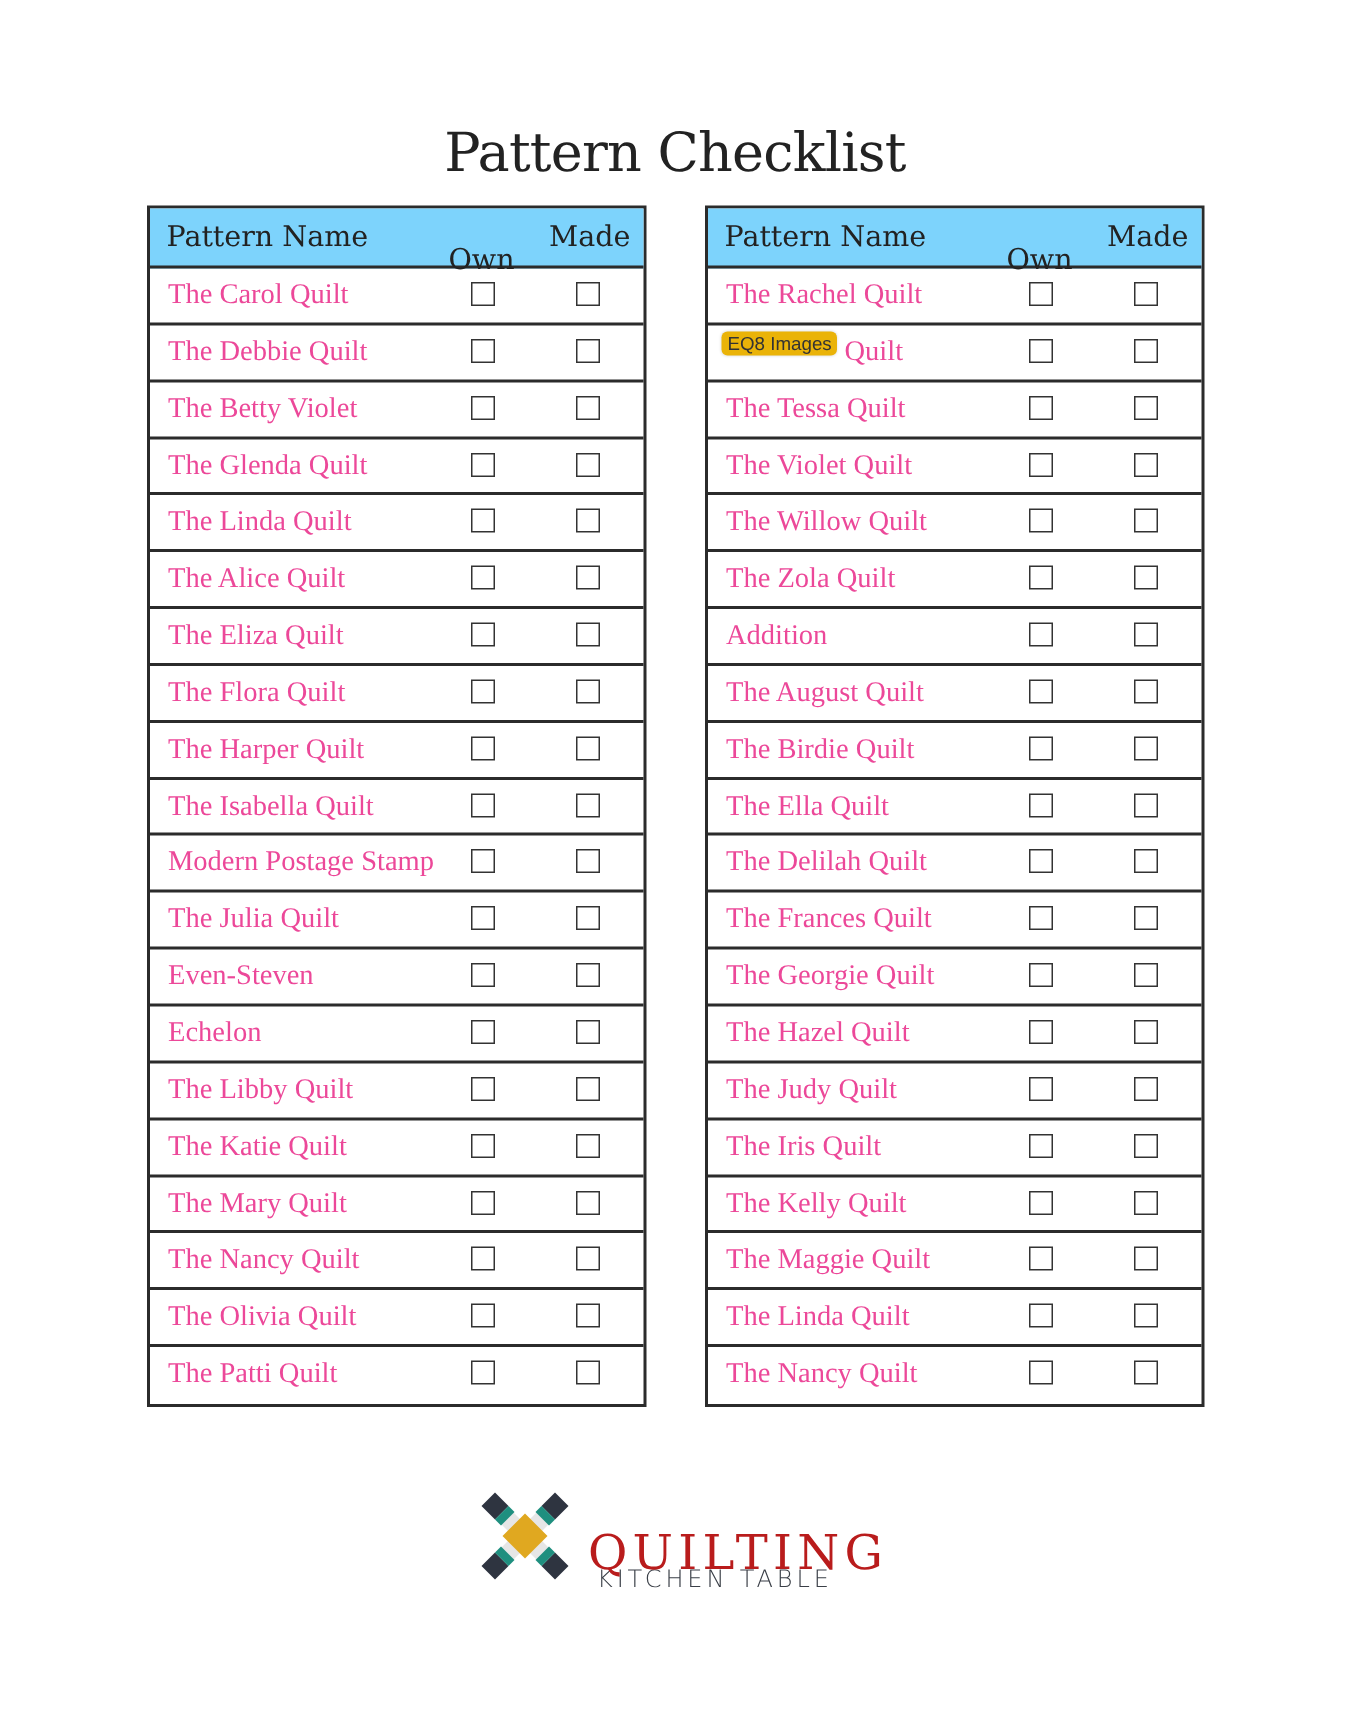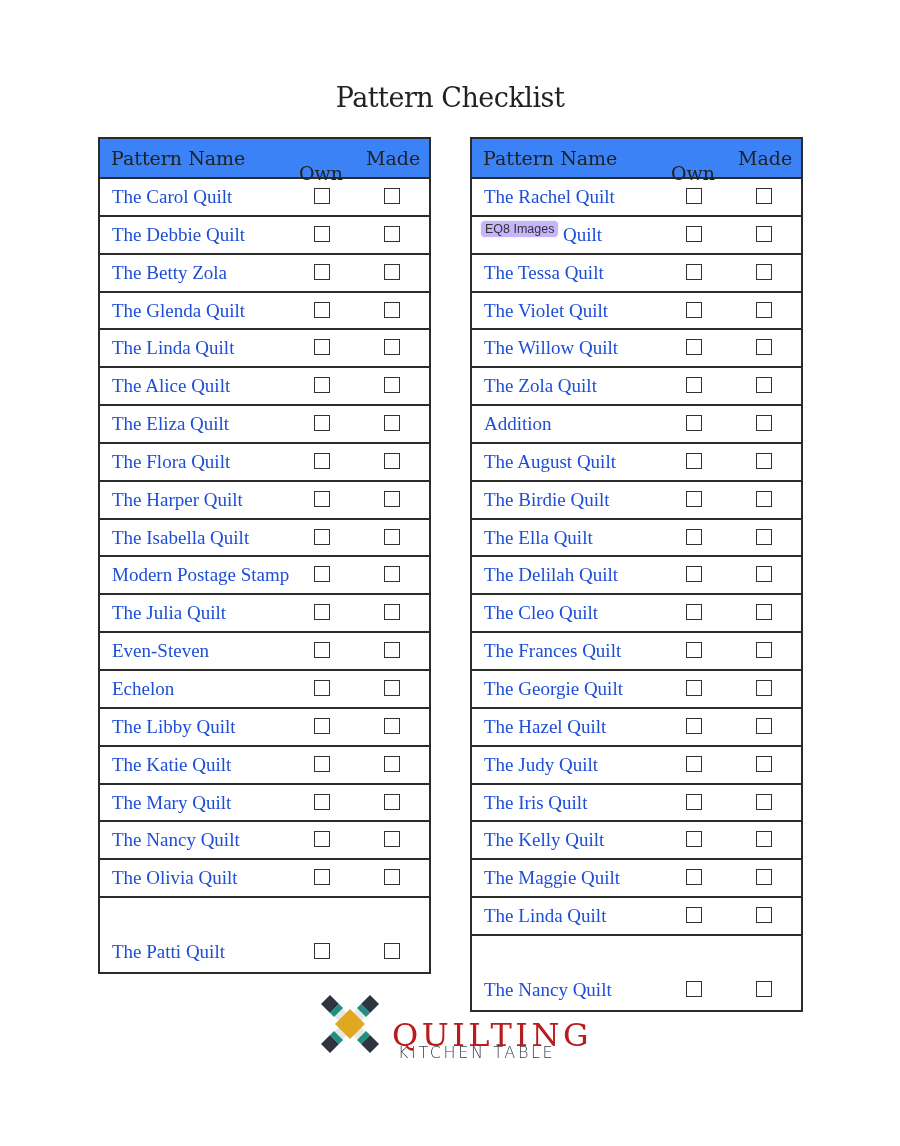--- a/index.html
+++ b/index.html
@@ -1,32 +1,32 @@
 <!DOCTYPE html>
 <html><head>
 <meta charset="utf-8">
 <style>
   html, body { margin:0; padding:0; }
   body { width:900px; height:1146px; background:#ffffff; position:relative; overflow:hidden; font-family:"DejaVu Serif", serif; color:#1f1f1f; }
-  .title { position:absolute; left:0; top:82px; width:900px; text-align:center; font-family:"DejaVu Serif", serif; font-size:27px; color:#222; letter-spacing:-0.5px; }
+  .title { position:absolute; left:0; top:82px; width:900px; text-align:center; font-family:"DejaVu Serif", serif; font-size:36px; color:#222; letter-spacing:-0.5px; }
   .tbl { position:absolute; top:137px; width:333px; border:2px solid #2b2b2b; box-sizing:border-box; background:#fff; }
   .tbl.left { left:98px; }
   .tbl.right { left:470px; }
-  .hdr { height:38px; background:#3b82f6; border-bottom:2px solid #2b2b2b; position:relative; font-family:"DejaVu Serif", serif; font-size:19px; color:#222; }
+  .hdr { height:38px; background:#7dd3fc; border-bottom:2px solid #2b2b2b; position:relative; font-family:"DejaVu Serif", serif; font-size:19px; color:#222; }
   .hdr span { position:absolute; top:8px; }
   .hdr .h-name { left:11px; }
   .hdr .h-own { left:199px;margin-top:15px; }
   .hdr .h-made { left:266px; }
   .row { height:37.85px; border-bottom:2px solid #2b2b2b; position:relative; box-sizing:border-box; }
-  .row:last-child { border-bottom:none;margin-top:36px; }
-  .row .name { position:absolute; left:12px; top:7px; font-family:"Liberation Serif", serif; font-size:19px; color:#1d4ed8; white-space:nowrap; }
+  .row:last-child { border-bottom:none; }
+  .row .name { position:absolute; left:12px; top:7px; font-family:"Liberation Serif", serif; font-size:19px; color:#ec4899; white-space:nowrap; }
   .cb { position:absolute; top:9px; width:16px; height:16px; border:1.5px solid #333; background:#fff; box-sizing:border-box; cursor:pointer; }
   .cb.own { left:214px; }
   .cb.made { left:284px; }
-  .tooltip { position:absolute; left:481px; top:221px; background:#c4b5fd; border-radius:4px; padding:1px 4px; font-family:"Liberation Sans", sans-serif; font-size:12.5px; color:#333; box-shadow:0 0 2px rgba(0,0,0,0.15); }
+  .tooltip { position:absolute; left:481px; top:221px; background:#eab308; border-radius:4px; padding:1px 4px; font-family:"Liberation Sans", sans-serif; font-size:12.5px; color:#333; box-shadow:0 0 2px rgba(0,0,0,0.15); }
   .logo { position:absolute; left:320px; top:994px; width:262px; height:60px; }
   .logo-mark { position:absolute; left:0; top:0; width:60px; height:60px; }
   .logo-top { position:absolute; left:78px; top:6px; font-family:"DejaVu Sans", sans-serif; font-size:16px; letter-spacing:2.6px; color:#3a3f47; font-weight:300;margin-top:43px; }
   .logo-bottom { position:absolute; left:72px; top:22px; font-family:"DejaVu Serif", serif; font-size:32px; letter-spacing:3.5px; color:#b91c1c; }
 </style>
 </head>
 <body>
 
 <div class="title">Pattern Checklist</div>
 
@@ -41,21 +41,21 @@
         <span class="name">The Carol Quilt</span>
         <span class="cb own"></span>
         <span class="cb made"></span>
       </div>
       <div class="row">
         <span class="name">The Debbie Quilt</span>
         <span class="cb own"></span>
         <span class="cb made"></span>
       </div>
       <div class="row">
-        <span class="name">The Betty Zola</span>
+        <span class="name">The Betty Violet</span>
         <span class="cb own"></span>
         <span class="cb made"></span>
       </div>
       <div class="row">
         <span class="name">The Glenda Quilt</span>
         <span class="cb own"></span>
         <span class="cb made"></span>
       </div>
       <div class="row">
         <span class="name">The Linda Quilt</span>
@@ -192,25 +192,20 @@
         <span class="cb own"></span>
         <span class="cb made"></span>
       </div>
       <div class="row">
         <span class="name">The Ella Quilt</span>
         <span class="cb own"></span>
         <span class="cb made"></span>
       </div>
       <div class="row">
         <span class="name">The Delilah Quilt</span>
-        <span class="cb own"></span>
-        <span class="cb made"></span>
-      </div>
-      <div class="row">
-        <span class="name">The Cleo Quilt</span>
         <span class="cb own"></span>
         <span class="cb made"></span>
       </div>
       <div class="row">
         <span class="name">The Frances Quilt</span>
         <span class="cb own"></span>
         <span class="cb made"></span>
       </div>
       <div class="row">
         <span class="name">The Georgie Quilt</span>

